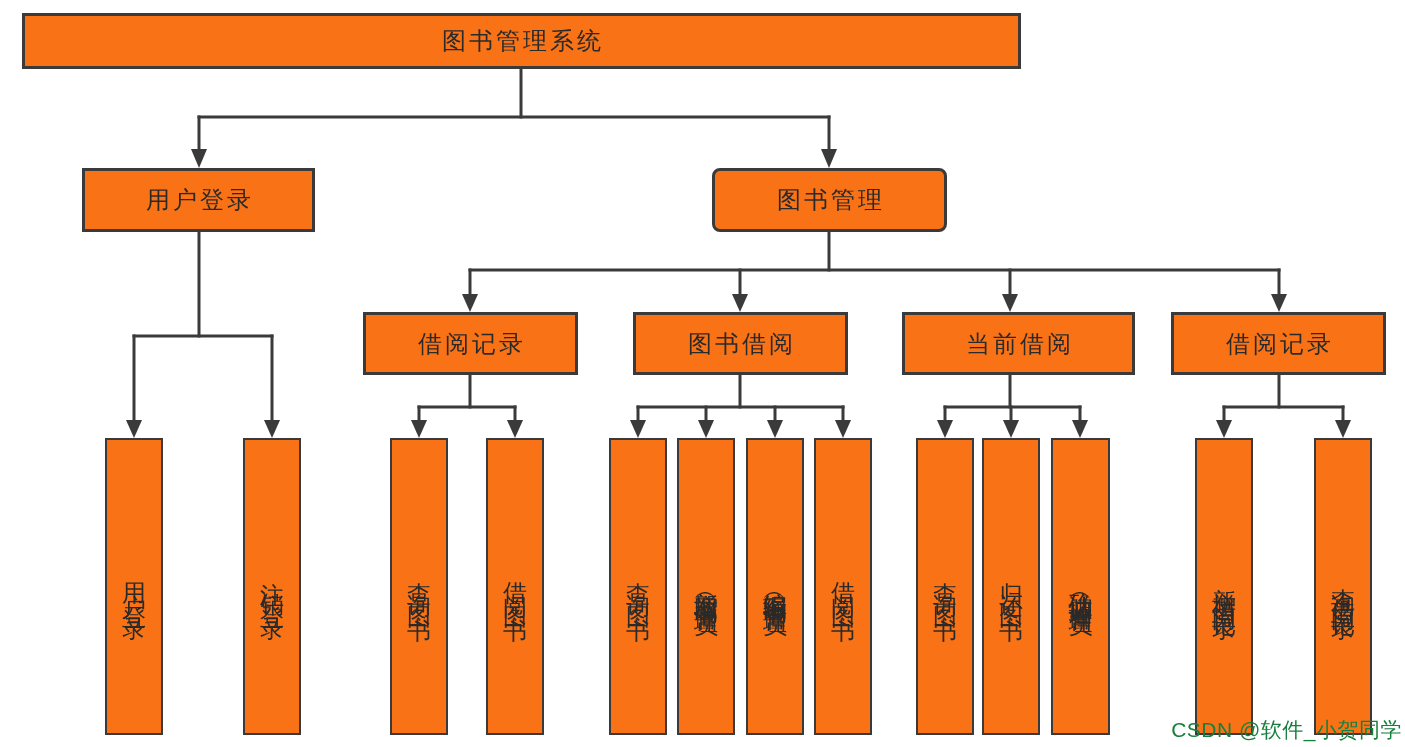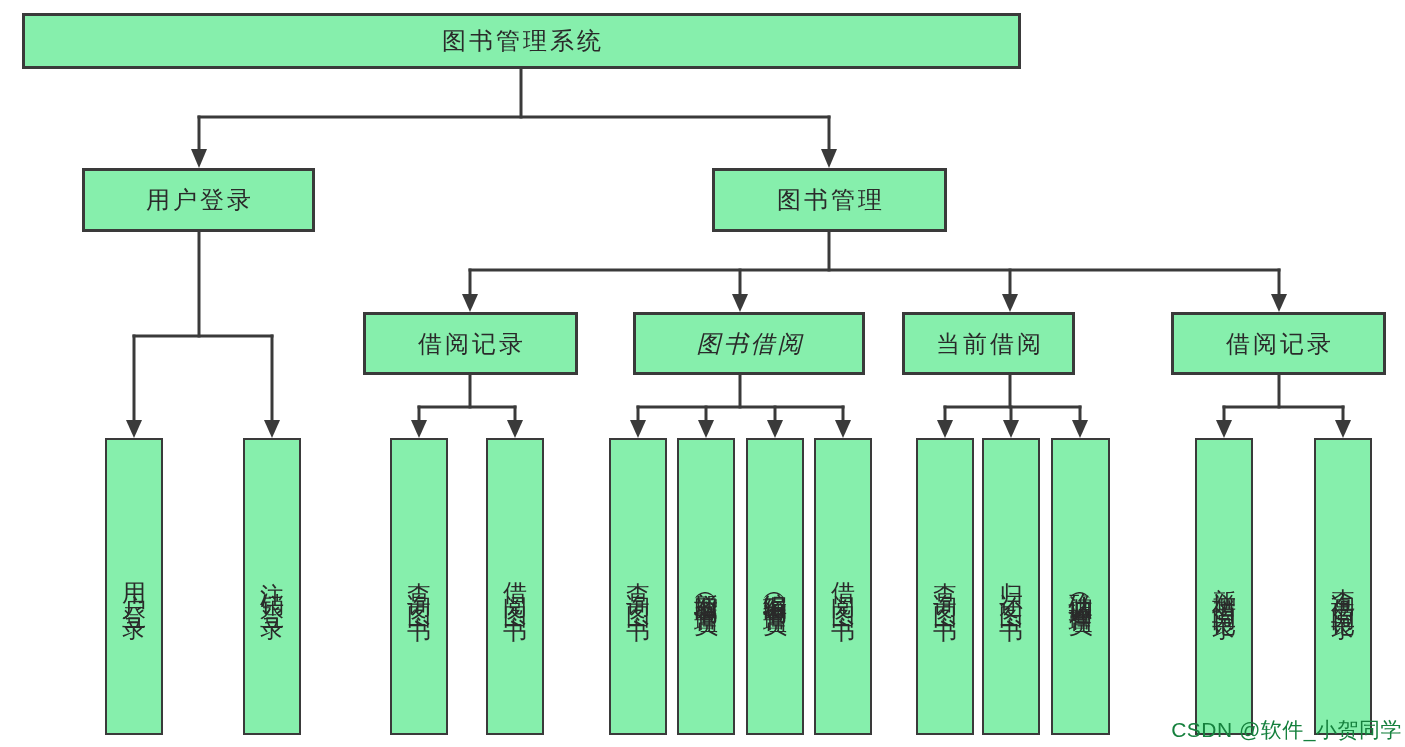--- a/index.html
+++ b/index.html
@@ -19,21 +19,21 @@
   #connector-layer {
     position: absolute;
     left: 0;
     top: 0;
     z-index: 1;
   }
   .box {
     position: absolute;
     box-sizing: border-box;
     border: 3px solid #3a3a3a;
-    background: #86efac;
+    background: #f97316;
     display: flex;
     align-items: center;
     justify-content: center;
     z-index: 2;
   }
   .hlabel {
     font-size: 24px;
     letter-spacing: 3px;
     white-space: nowrap;
     text-indent: 3px; 
@@ -136,31 +136,31 @@
     </g>
   </svg>
 
   <div class="box" style="left:22px; top:13px; width:999px; height:56px;">
     <span class="hlabel">图书管理系统</span>
   </div>
 
   <div class="box" style="left:82px; top:168px; width:233px; height:64px;">
     <span class="hlabel">用户登录</span>
   </div>
-  <div class="box" style="left:712px; top:168px; width:235px; height:64px;">
+  <div class="box" style="left:712px; top:168px; width:235px; height:64px;border-radius:8px;">
     <span class="hlabel">图书管理</span>
   </div>
 
   <div class="box" style="left:363px; top:312px; width:215px; height:63px;">
     <span class="hlabel">借阅记录</span>
   </div>
-  <div class="box" style="left:633px; top:312px; width:232px; height:63px;font-style:italic;">
+  <div class="box" style="left:633px; top:312px; width:215px; height:63px;">
     <span class="hlabel">图书借阅</span>
   </div>
-  <div class="box" style="left:902px; top:312px; width:173px; height:63px;">
+  <div class="box" style="left:902px; top:312px; width:233px; height:63px;">
     <span class="hlabel">当前借阅</span>
   </div>
   <div class="box" style="left:1171px; top:312px; width:215px; height:63px;">
     <span class="hlabel">借阅记录</span>
   </div>
 
   <div class="box leaf" style="left:105px; top:438px; width:58px; height:297px;">
     <span class="vlabel">用户登录</span>
   </div>
   <div class="box leaf" style="left:243px; top:438px; width:58px; height:297px;">

